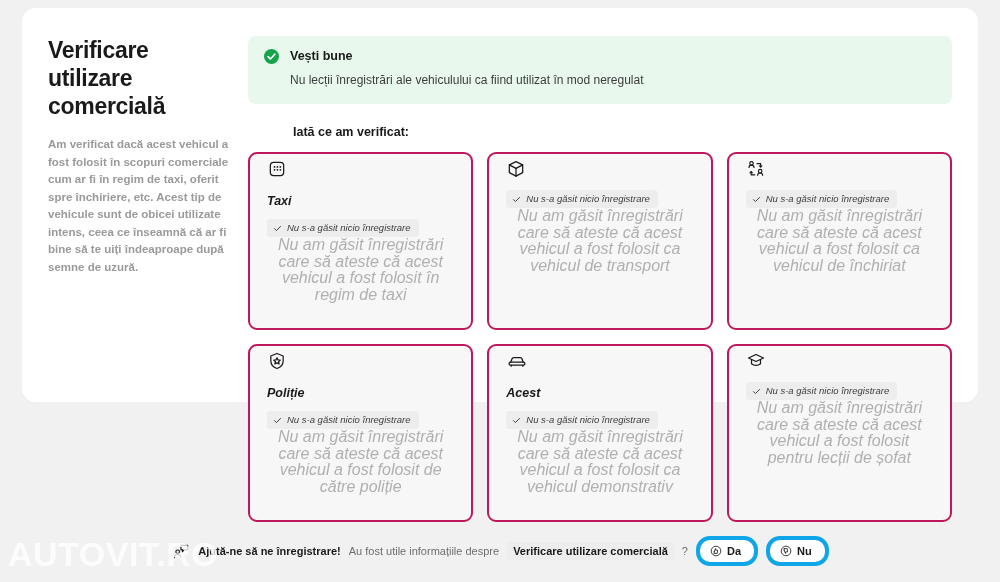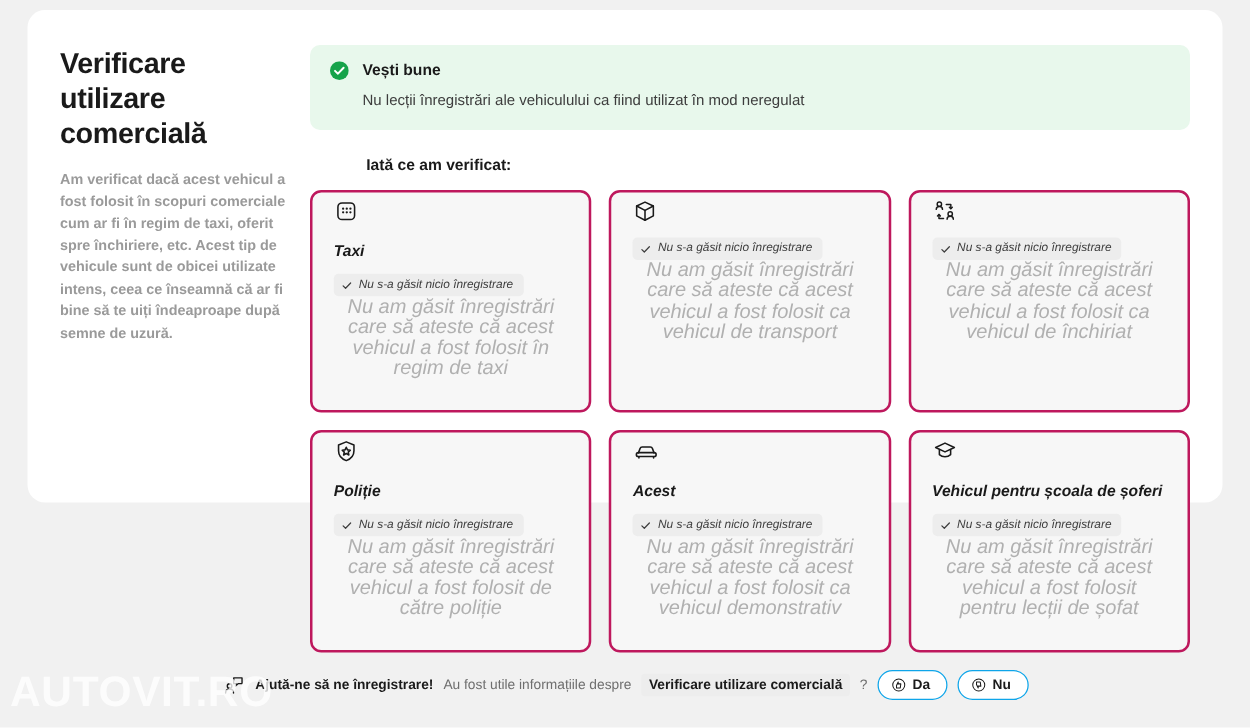--- a/index.html
+++ b/index.html
@@ -184,21 +184,21 @@
 
   .fb-q {
     font-size: 11px;
     color: #6e6e6e;
   }
 
   .fb-btn {
     display: inline-flex;
     align-items: center;
     gap: 5px;
-    border: 1px solid #0ea5e9;
+    border: 4px solid #0ea5e9;
     background: #ffffff;
     border-radius: 14px;
     padding: 5px 13px 5px 10px;
     font-size: 11px;
     font-weight: bold;
     color: #1a1a1a;
     cursor: pointer;
     font-family: "Liberation Sans", sans-serif;
   }
 
@@ -345,21 +345,20 @@
           <div class="card-desc">Nu am găsit înregistrări care să ateste că acest vehicul a fost folosit ca vehicul demonstrativ</div>
         </div>
 
         <div class="check-card">
           <div class="card-icon">
             <svg width="20" height="20" viewBox="0 0 24 24" fill="none" stroke="#1a1a1a" stroke-width="1.5" stroke-linejoin="round" stroke-linecap="round">
               <path d="M12 4.2 L21 8.4 L12 12.6 L3 8.4 Z"></path>
               <path d="M6.6 10.3 L6.6 15.2 C6.6 15.2 8.8 17.2 12 17.2 C15.2 17.2 17.4 15.2 17.4 15.2 L17.4 10.3"></path>
             </svg>
           </div>
-          <div class="card-title">Vehicul pentru școala de șoferi</div>
           <div class="chip">
             <svg width="9" height="9" viewBox="0 0 12 12">
               <path d="M2 6.2 L4.6 8.8 L10 3.2" fill="none" stroke="#3d3d3d" stroke-width="1.3" stroke-linecap="round" stroke-linejoin="round"></path>
             </svg>
             <span>Nu s-a găsit nicio înregistrare</span>
           </div>
           <div class="card-desc">Nu am găsit înregistrări care să ateste că acest vehicul a fost folosit pentru lecții de șofat</div>
         </div>
 
       </div>

